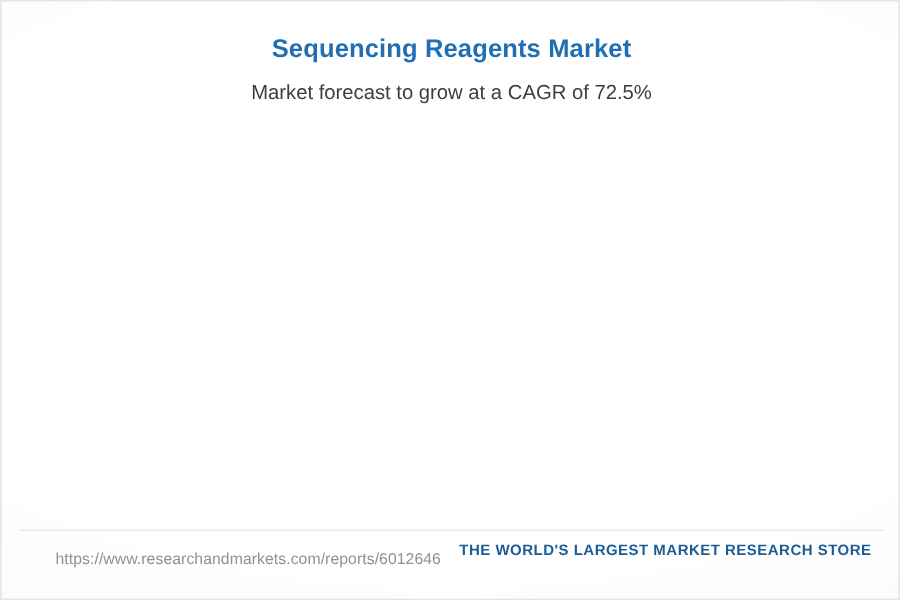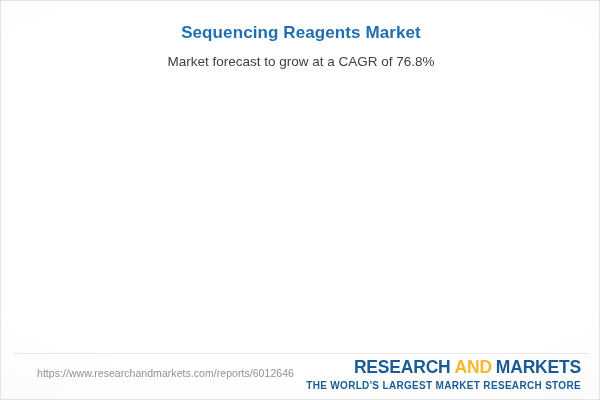--- a/index.html
+++ b/index.html
@@ -103,21 +103,21 @@
     letter-spacing: 0.32px;
     white-space: nowrap;
   }
 </style>
 </head>
 <body>
 
 <div class="card">
 
   <div class="chart-title">Sequencing Reagents Market</div>
-  <div class="chart-subtitle">Market forecast to grow at a CAGR of 76.8%</div>
+  <div class="chart-subtitle">Market forecast to grow at a CAGR of 72.5%</div>
 
   <div class="plot">
 
     <div class="bar-group">
       
 
       
 
       
     </div>
@@ -130,17 +130,16 @@
       
     </div>
 
   </div>
 
   <div class="footer-divider"></div>
 
   <div class="footer-url">https://www.researchandmarkets.com/reports/6012646</div>
 
   <div class="logo">
-    <div class="logo-main"><span class="logo-word-dark">RESEARCH</span><span class="logo-word-gold" style="margin:0 4px;">AND</span><span class="logo-word-dark">MARKETS</span></div>
     <div class="logo-tag">THE WORLD'S LARGEST MARKET RESEARCH STORE</div>
   </div>
 
 </div>
 
 </body></html>

